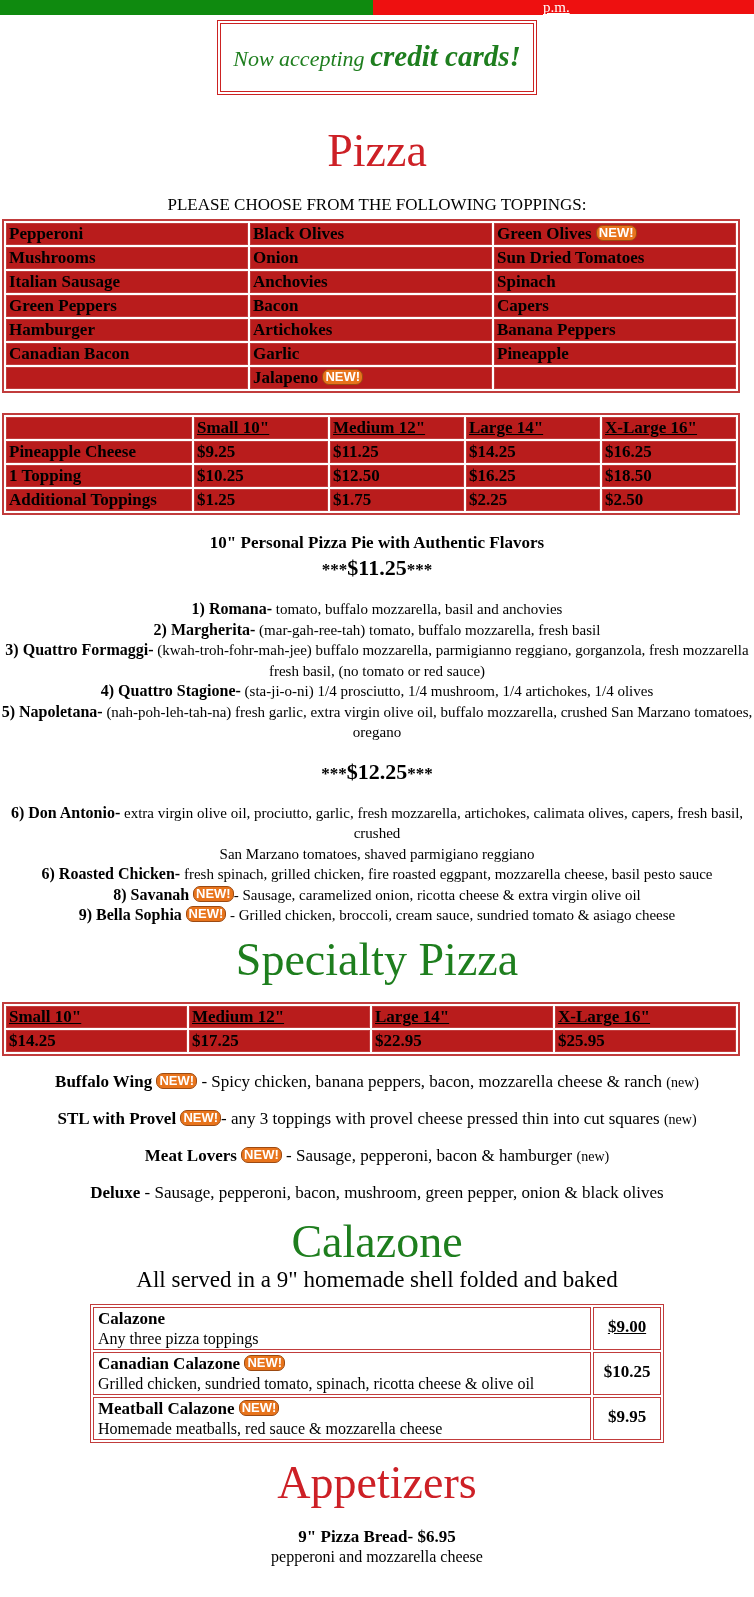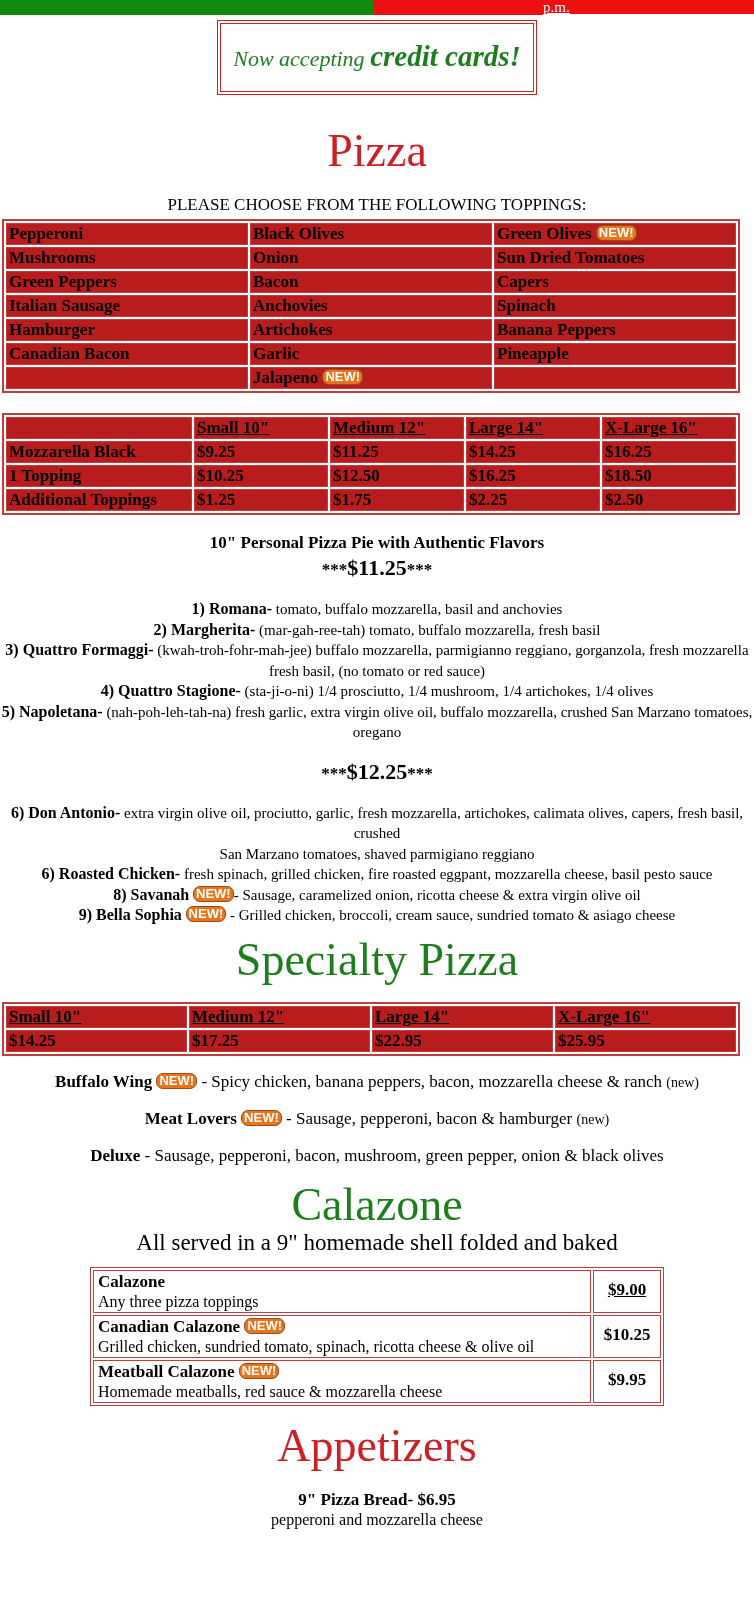--- a/index.html
+++ b/index.html
@@ -104,28 +104,28 @@
           <td><span>Pepperoni</span></td>
           <td><span>Black Olives</span></td>
           <td><span>Green Olives</span>&nbsp;<span class="new-badge">NEW!</span></td>
         </tr>
         <tr>
           <td><span>Mushrooms</span></td>
           <td><span>Onion</span></td>
           <td><span>Sun Dried Tomatoes</span></td>
         </tr>
         <tr>
+          <td><span>Italian Sausage</span></td>
+          <td><span>Anchovies</span></td>
+          <td><span>Spinach</span></td>
+        </tr>
+        <tr>
           <td><span>Green Peppers</span></td>
           <td><span>Bacon</span></td>
           <td><span>Capers</span></td>
-        </tr>
-        <tr>
-          <td><span>Italian Sausage</span></td>
-          <td><span>Anchovies</span></td>
-          <td><span>Spinach</span></td>
         </tr>
         <tr>
           <td><span>Hamburger</span></td>
           <td><span>Artichokes</span></td>
           <td><span>Banana Peppers</span></td>
         </tr>
         <tr>
           <td><span>Canadian Bacon</span></td>
           <td><span>Garlic</span></td>
           <td><span>Pineapple</span></td>
@@ -143,21 +143,21 @@
   <table class="menu pt">
     <tbody>
         <tr>
           <td><span></span></td>
           <td><span class="u">Small 10"</span></td>
           <td><span class="u">Medium 12"</span></td>
           <td><span class="u">Large 14"</span></td>
           <td><span class="u">X-Large 16"</span></td>
         </tr>
         <tr>
-          <td>Mozzarella Black</td>
+          <td>Pineapple Cheese</td>
           <td>$9.25</td>
           <td>$11.25</td>
           <td>$14.25</td>
           <td>$16.25</td>
         </tr>
         <tr>
           <td>1 Topping</td>
           <td>$10.25</td>
           <td>$12.50</td>
           <td>$16.25</td>
@@ -211,20 +211,21 @@
           <td>$17.25</td>
           <td>$22.95</td>
           <td>$25.95</td>
         </tr>
       </tbody>
   </table>
 </div>
 
 <div class="specialty-items item-list">
     <div class="pitem"><b>Buffalo Wing</b>&nbsp;<span class="new-badge">NEW!</span><span> - Spicy chicken, banana peppers, bacon, mozzarella cheese &amp; ranch </span><span class="small-note">(new)</span></div>
+    <div class="pitem"><b>STL with Provel</b>&nbsp;<span class="new-badge">NEW!</span><span>- any 3 toppings with provel cheese pressed thin into cut squares </span><span class="small-note">(new)</span></div>
     <div class="pitem"><b>Meat Lovers</b>&nbsp;<span class="new-badge">NEW!</span><span> - Sausage, pepperoni, bacon &amp; hamburger </span><span class="small-note">(new)</span></div>
     <div class="pitem"><b>Deluxe</b><span> - Sausage, pepperoni, bacon, mushroom, green pepper, onion &amp; black olives</span></div>
   </div>
 
 <h1 class="green h-calazone">Calazone</h1>
 <div class="cal-subtitle">All served in a 9" homemade shell folded and baked</div>
 
 <table class="cal">
   <tbody>
       <tr>

